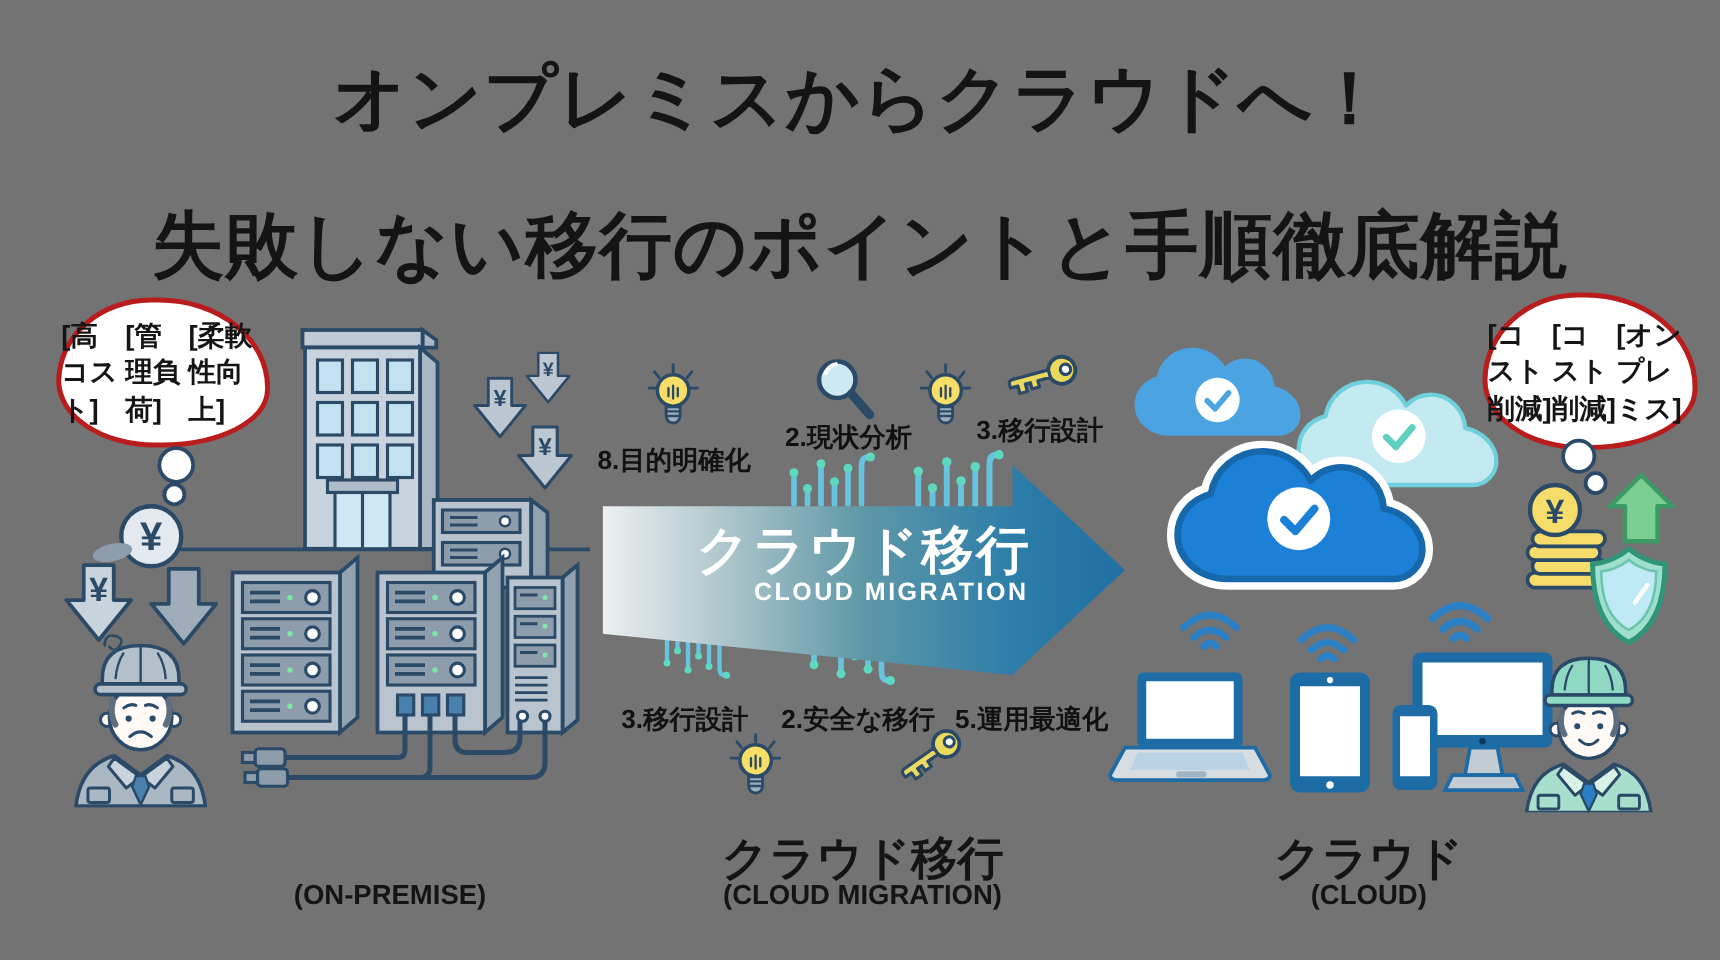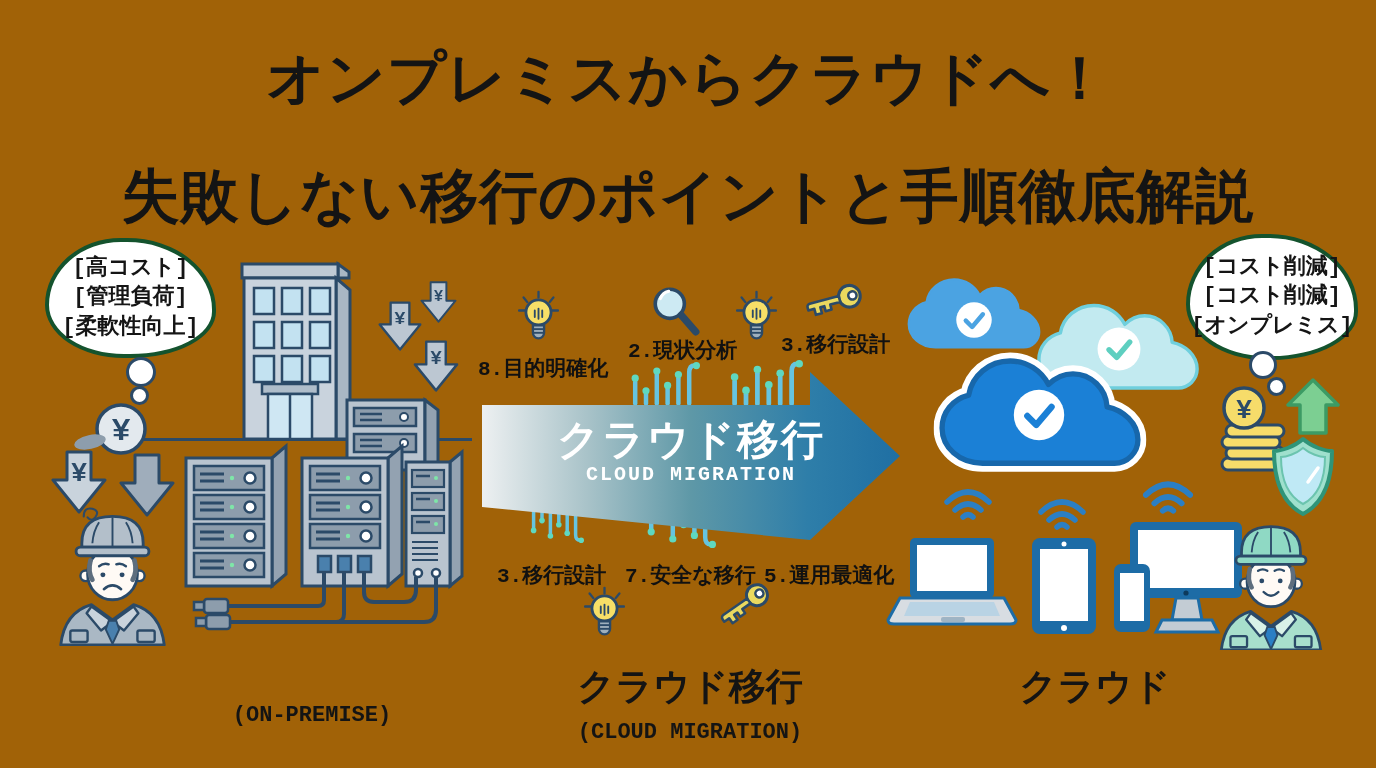--- a/index.html
+++ b/index.html
@@ -1,35 +1,35 @@
 <!DOCTYPE html>
 <html><head>
 <meta charset="utf-8">
 <style>
   html,body{margin:0;padding:0;background:#fff;}
-  .canvas{position:relative;width:1376px;height:768px;background:#a16207;overflow:hidden;
-          font-family:Liberation Mono, monospace;color:#111;}
+  .canvas{position:relative;width:1376px;height:768px;background:#737373;overflow:hidden;
+          font-family:Liberation Sans, sans-serif;color:#111;}
   .abs{position:absolute;}
   .title{position:absolute;left:0;width:100%;text-align:center;font-weight:900;color:#141414;letter-spacing:1px;}
   .title.l1{top:40px;font-size:58px;}
   .title.l2{top:114px;font-size:58px;margin-top:44px;}
-  .bubble{position:absolute;background:#fff;border:4px solid #14532d;display:flex;flex-direction:column;
+  .bubble{position:absolute;background:#fff;border:4px solid #b91c1c;display:flex;flex-direction:row;
           justify-content:center;align-items:center;font-weight:800;font-size:22px;line-height:1.32;color:#151515;
           border-radius:46% 54% 52% 48% / 58% 62% 40% 46%;}
   .tail{position:absolute;background:#fff;border:3.5px solid #2b4a68;border-radius:50%;}
   .step-label{position:absolute;font-weight:800;font-size:21px;color:#111;white-space:nowrap;}
   .section-label{position:absolute;width:320px;text-align:center;font-weight:800;font-size:37px;color:#141414;}
   .section-sublabel{position:absolute;width:320px;text-align:center;font-weight:700;font-size:22px;color:#141414;}
   .big-arrow{position:absolute;left:482px;top:372px;width:418px;height:168px;
     background:linear-gradient(90deg,#edf0f1 0%,#a9c3c9 25%,#5e98a7 50%,#2e7ea9 78%,#1f6fa3 100%);
     clip-path:polygon(0px 33px,328px 33px,328px 0px,418px 84px,328px 168px,0px 135px);}
   .arrow-title{position:absolute;left:482px;top:412px;width:418px;text-align:center;color:#fff;
     font-size:42px;font-weight:800;letter-spacing:2px;}
   .arrow-subtitle{position:absolute;left:482px;top:463px;width:418px;text-align:center;color:#fff;
-    font-size:20px;font-weight:800;letter-spacing:2px;}
+    font-size:20px;font-weight:800;letter-spacing:2px;padding-left:22px;}
   .ground-line{position:absolute;left:100px;top:438px;width:372px;border-top:3px solid #2b4a68;}
   svg{display:block;}
 </style>
 </head>
 <body>
 
 <svg width="0" height="0" style="position:absolute">
 <defs>
   <symbol id="sym-arrow-down" viewBox="0 0 56 64">
     <path d="M16 2 H40 V30 H54 L28 62 L2 30 H16 Z" stroke="#2b4a68" stroke-width="3" stroke-linejoin="round"></path>
@@ -303,32 +303,32 @@
     </svg>
   <svg class="abs" style="left:644px;top:504px;transform:scaleY(-1);" width="72" height="52" viewBox="0 0 80 56">
       <use href="#sym-circuit"></use>
     </svg>
 
   <div class="big-arrow"></div>
   <div class="arrow-title">クラウド移行</div>
   <div class="arrow-subtitle">CLOUD MIGRATION</div>
 
   <div class="step-label" style="left:497px;top:561px;">3.移行設計</div>
-  <div class="step-label" style="left:625px;top:561px;">7.安全な移行</div>
+  <div class="step-label" style="left:625px;top:561px;">2.安全な移行</div>
   <div class="step-label" style="left:764px;top:561px;">5.運用最適化</div>
 
   <svg class="abs" style="left:584px;top:586px;" width="41" height="54" viewBox="0 0 44 58">
       <use href="#sym-bulb"></use>
     </svg>
   <svg class="abs" style="left:716px;top:590px;transform:rotate(-35deg);" width="58" height="32" viewBox="0 0 58 32">
       <use href="#sym-key"></use>
     </svg>
 
   <div class="section-label" style="left:530px;top:662px;">クラウド移行</div>
-  <div class="section-sublabel" style="left:530px;top:703px;margin-top:17px;">(CLOUD MIGRATION)</div>
+  <div class="section-sublabel" style="left:530px;top:703px;">(CLOUD MIGRATION)</div>
 
   <svg class="abs" style="left:903px;top:266px;" width="142" height="92" viewBox="0 0 200 124">
       <use href="#sym-cloud" fill="#4ba3e2" stroke="#4ba3e2" stroke-width="3"></use>
     </svg>
   <svg class="abs" style="left:955px;top:301px;" width="38" height="38" viewBox="0 0 60 60">
       <use href="#sym-check" stroke="#4ba3e2"></use>
     </svg>
   <svg class="abs" style="left:1032px;top:290px;" width="172" height="110" viewBox="0 0 200 124">
       <use href="#sym-cloud" fill="#c2eaf0" stroke="#6fcfdd" stroke-width="4"></use>
     </svg>
@@ -422,14 +422,15 @@
     <path d="M4 40 q0 -28 32 -28 q32 0 32 28 v4 H4 z" transform="translate(24,6)" fill="#8fd9c4" stroke="#2b4a68" stroke-width="3"></path>
     <rect x="22" y="50" width="76" height="9" rx="4.5" fill="#8fd9c4" stroke="#2b4a68" stroke-width="3"></rect>
     <path d="M46 24 q-6 9 -7 22 M60 19 v30 M74 24 q6 9 7 22" stroke="#2b4a68" stroke-width="2" fill="none"></path>
     <path d="M46 66 q5 -3 10 0 M64 66 q5 -3 10 0" stroke="#2b4a68" stroke-width="2.5" fill="none" stroke-linecap="round"></path>
     <circle cx="50" cy="77" r="2.6" fill="#2b4a68"></circle>
       <circle cx="70" cy="77" r="2.6" fill="#2b4a68"></circle>
     <path d="M52 89 q8 8 16 0" stroke="#2b4a68" stroke-width="2.6" fill="none" stroke-linecap="round"></path>
   </svg>
 
   <div class="section-label" style="left:935px;top:662px;">クラウド</div>
+  <div class="section-sublabel" style="left:935px;top:703px;">(CLOUD)</div>
 
 </div>
 
 </body></html>

